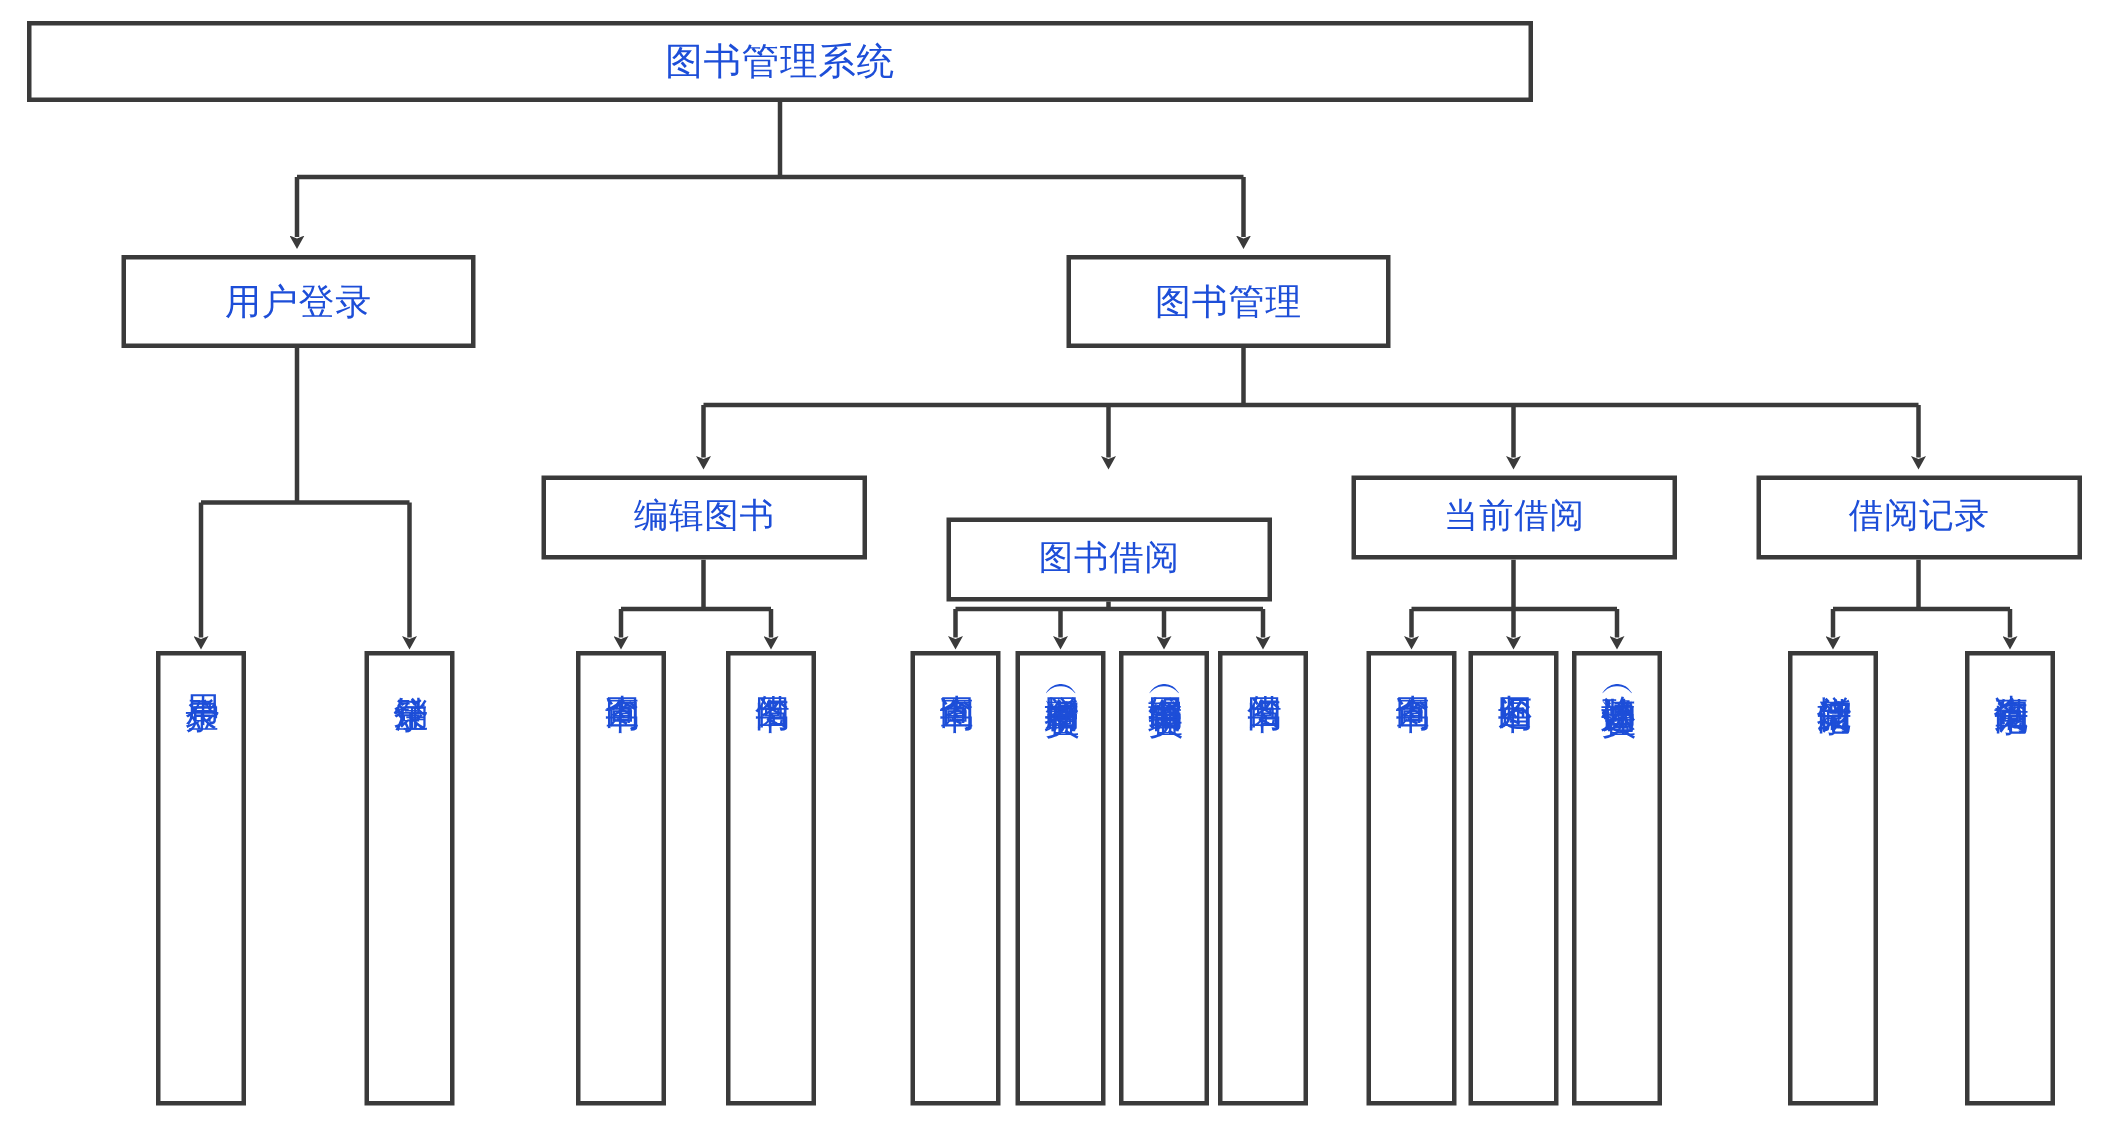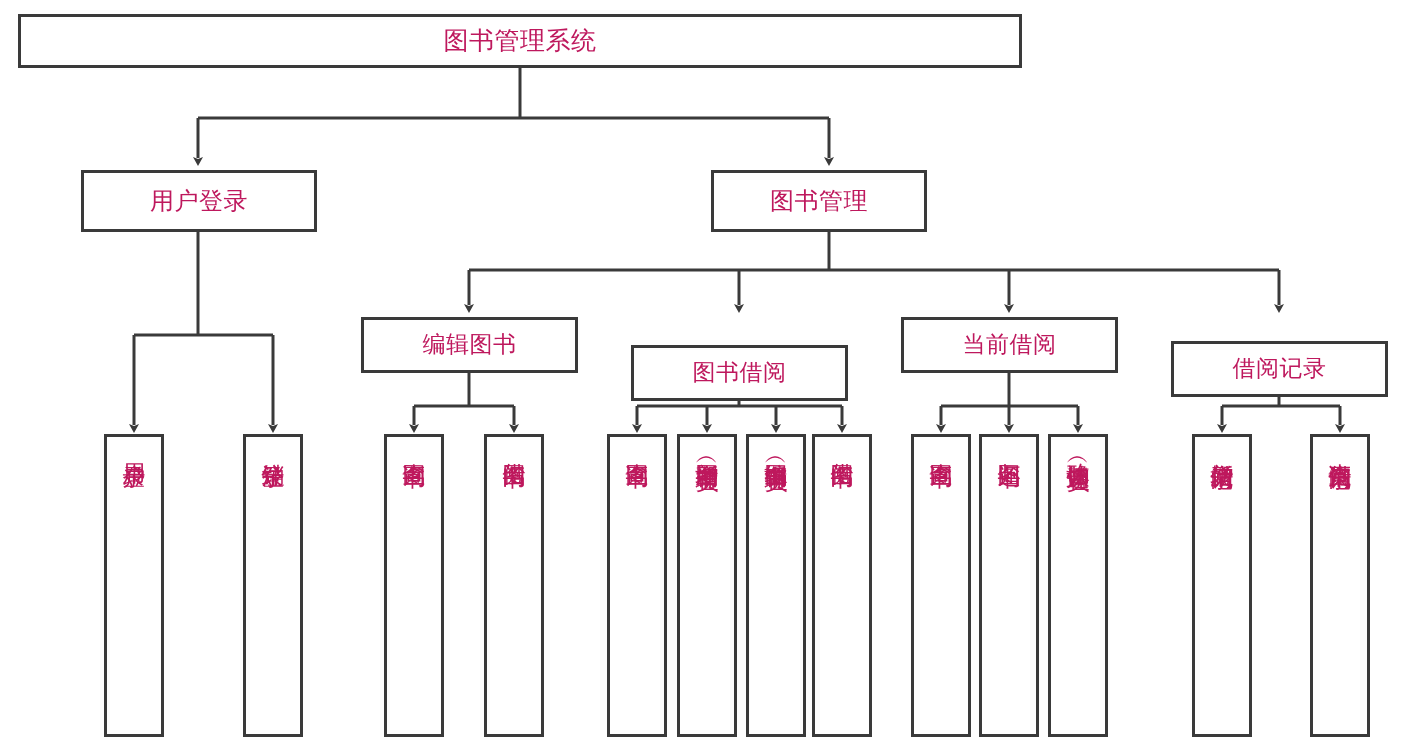--- a/index.html
+++ b/index.html
@@ -30,21 +30,21 @@
     position: absolute;
     box-sizing: border-box;
     background: #ffffff;
     border: 3px solid #3a3a3a;
     display: flex;
     align-items: center;
     justify-content: center;
     overflow: hidden;
   }
   .node-label {
-    color: #be185d;
+    color: #1d4ed8;
     text-align: left;
     line-height: 1.12;
     white-space: nowrap;
     letter-spacing: 0.5px;
   }
   .level-root .node-label { font-size: 25px; }
   .level-1 .node-label { font-size: 24px; }
   .level-2 .node-label { font-size: 23px; }
   .level-leaf {
     align-items: flex-start;
@@ -135,21 +135,21 @@
 
   <div class="node level-2" style="left:361px; top:317px; width:217px; height:56px;">
     <span class="node-label">编辑图书</span>
   </div>
   <div class="node level-2" style="left:631px; top:317px; width:217px; height:56px;margin-top:28px;">
     <span class="node-label">图书借阅</span>
   </div>
   <div class="node level-2" style="left:901px; top:317px; width:217px; height:56px;">
     <span class="node-label">当前借阅</span>
   </div>
-  <div class="node level-2" style="left:1171px; top:317px; width:217px; height:56px;margin-top:24px;">
+  <div class="node level-2" style="left:1171px; top:317px; width:217px; height:56px;">
     <span class="node-label">借阅记录</span>
   </div>
 
   <div class="node level-leaf" style="left:104px; top:434px; width:60px; height:303px;">
     <span class="node-label">用户登录</span>
   </div>
   <div class="node level-leaf" style="left:243px; top:434px; width:60px; height:303px;">
     <span class="node-label">注销登录</span>
   </div>
 

